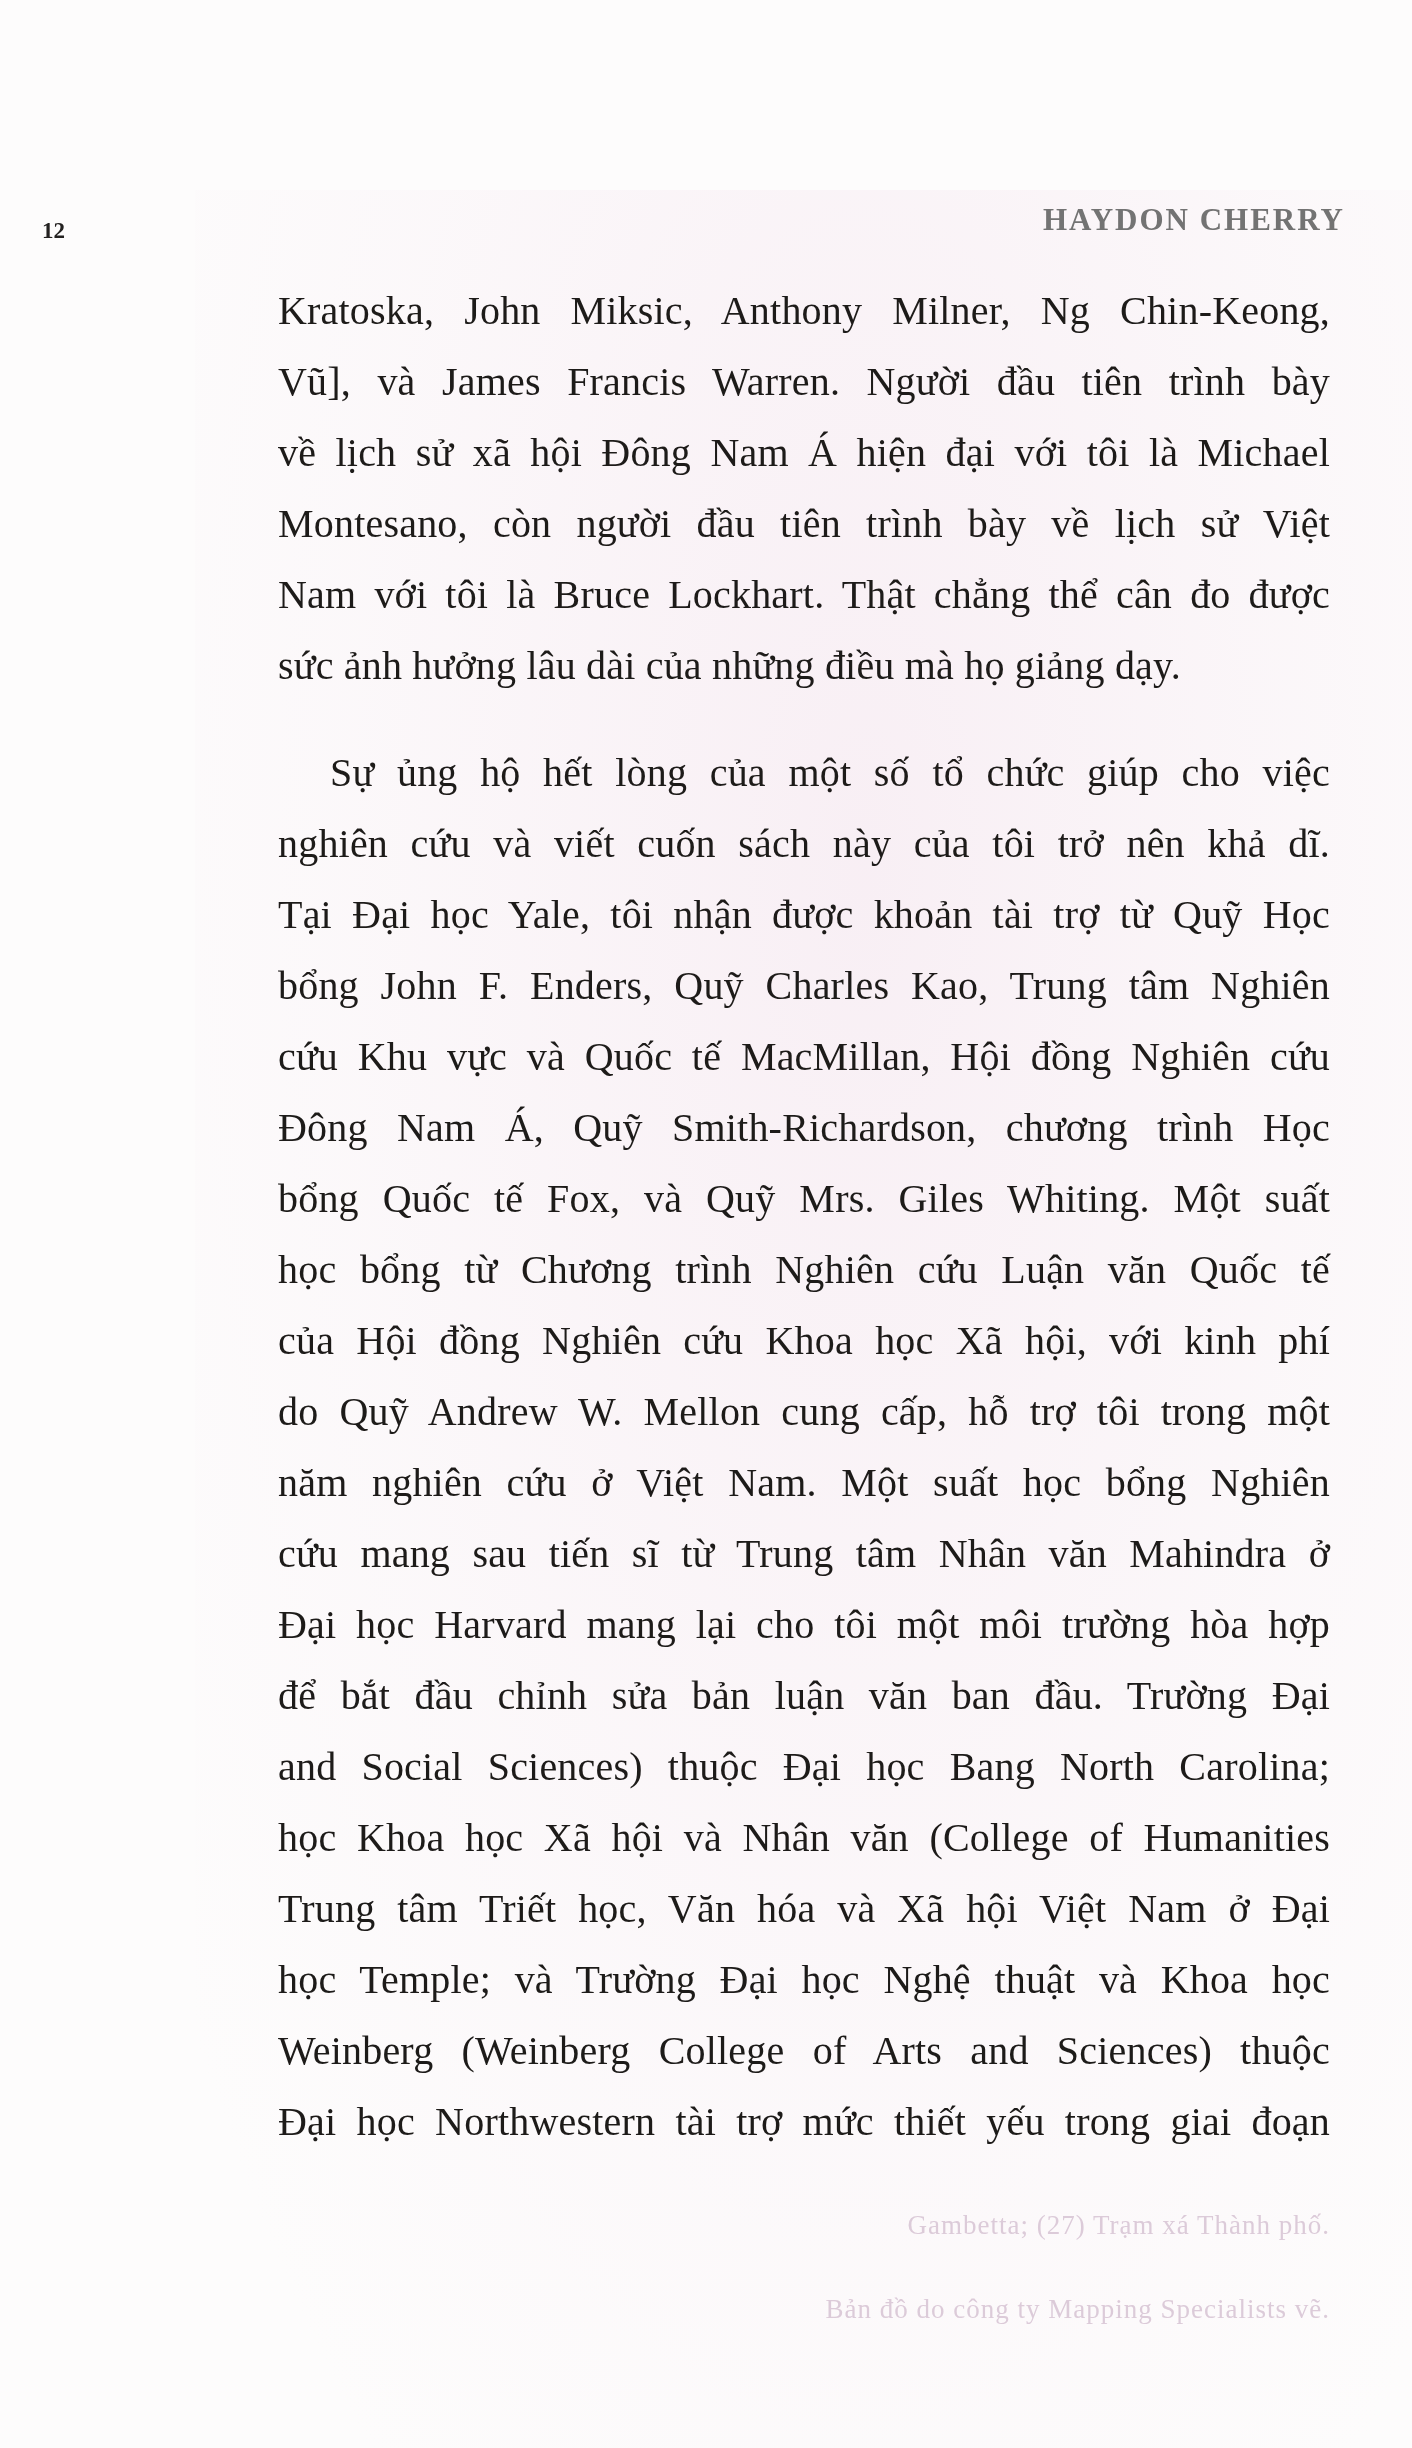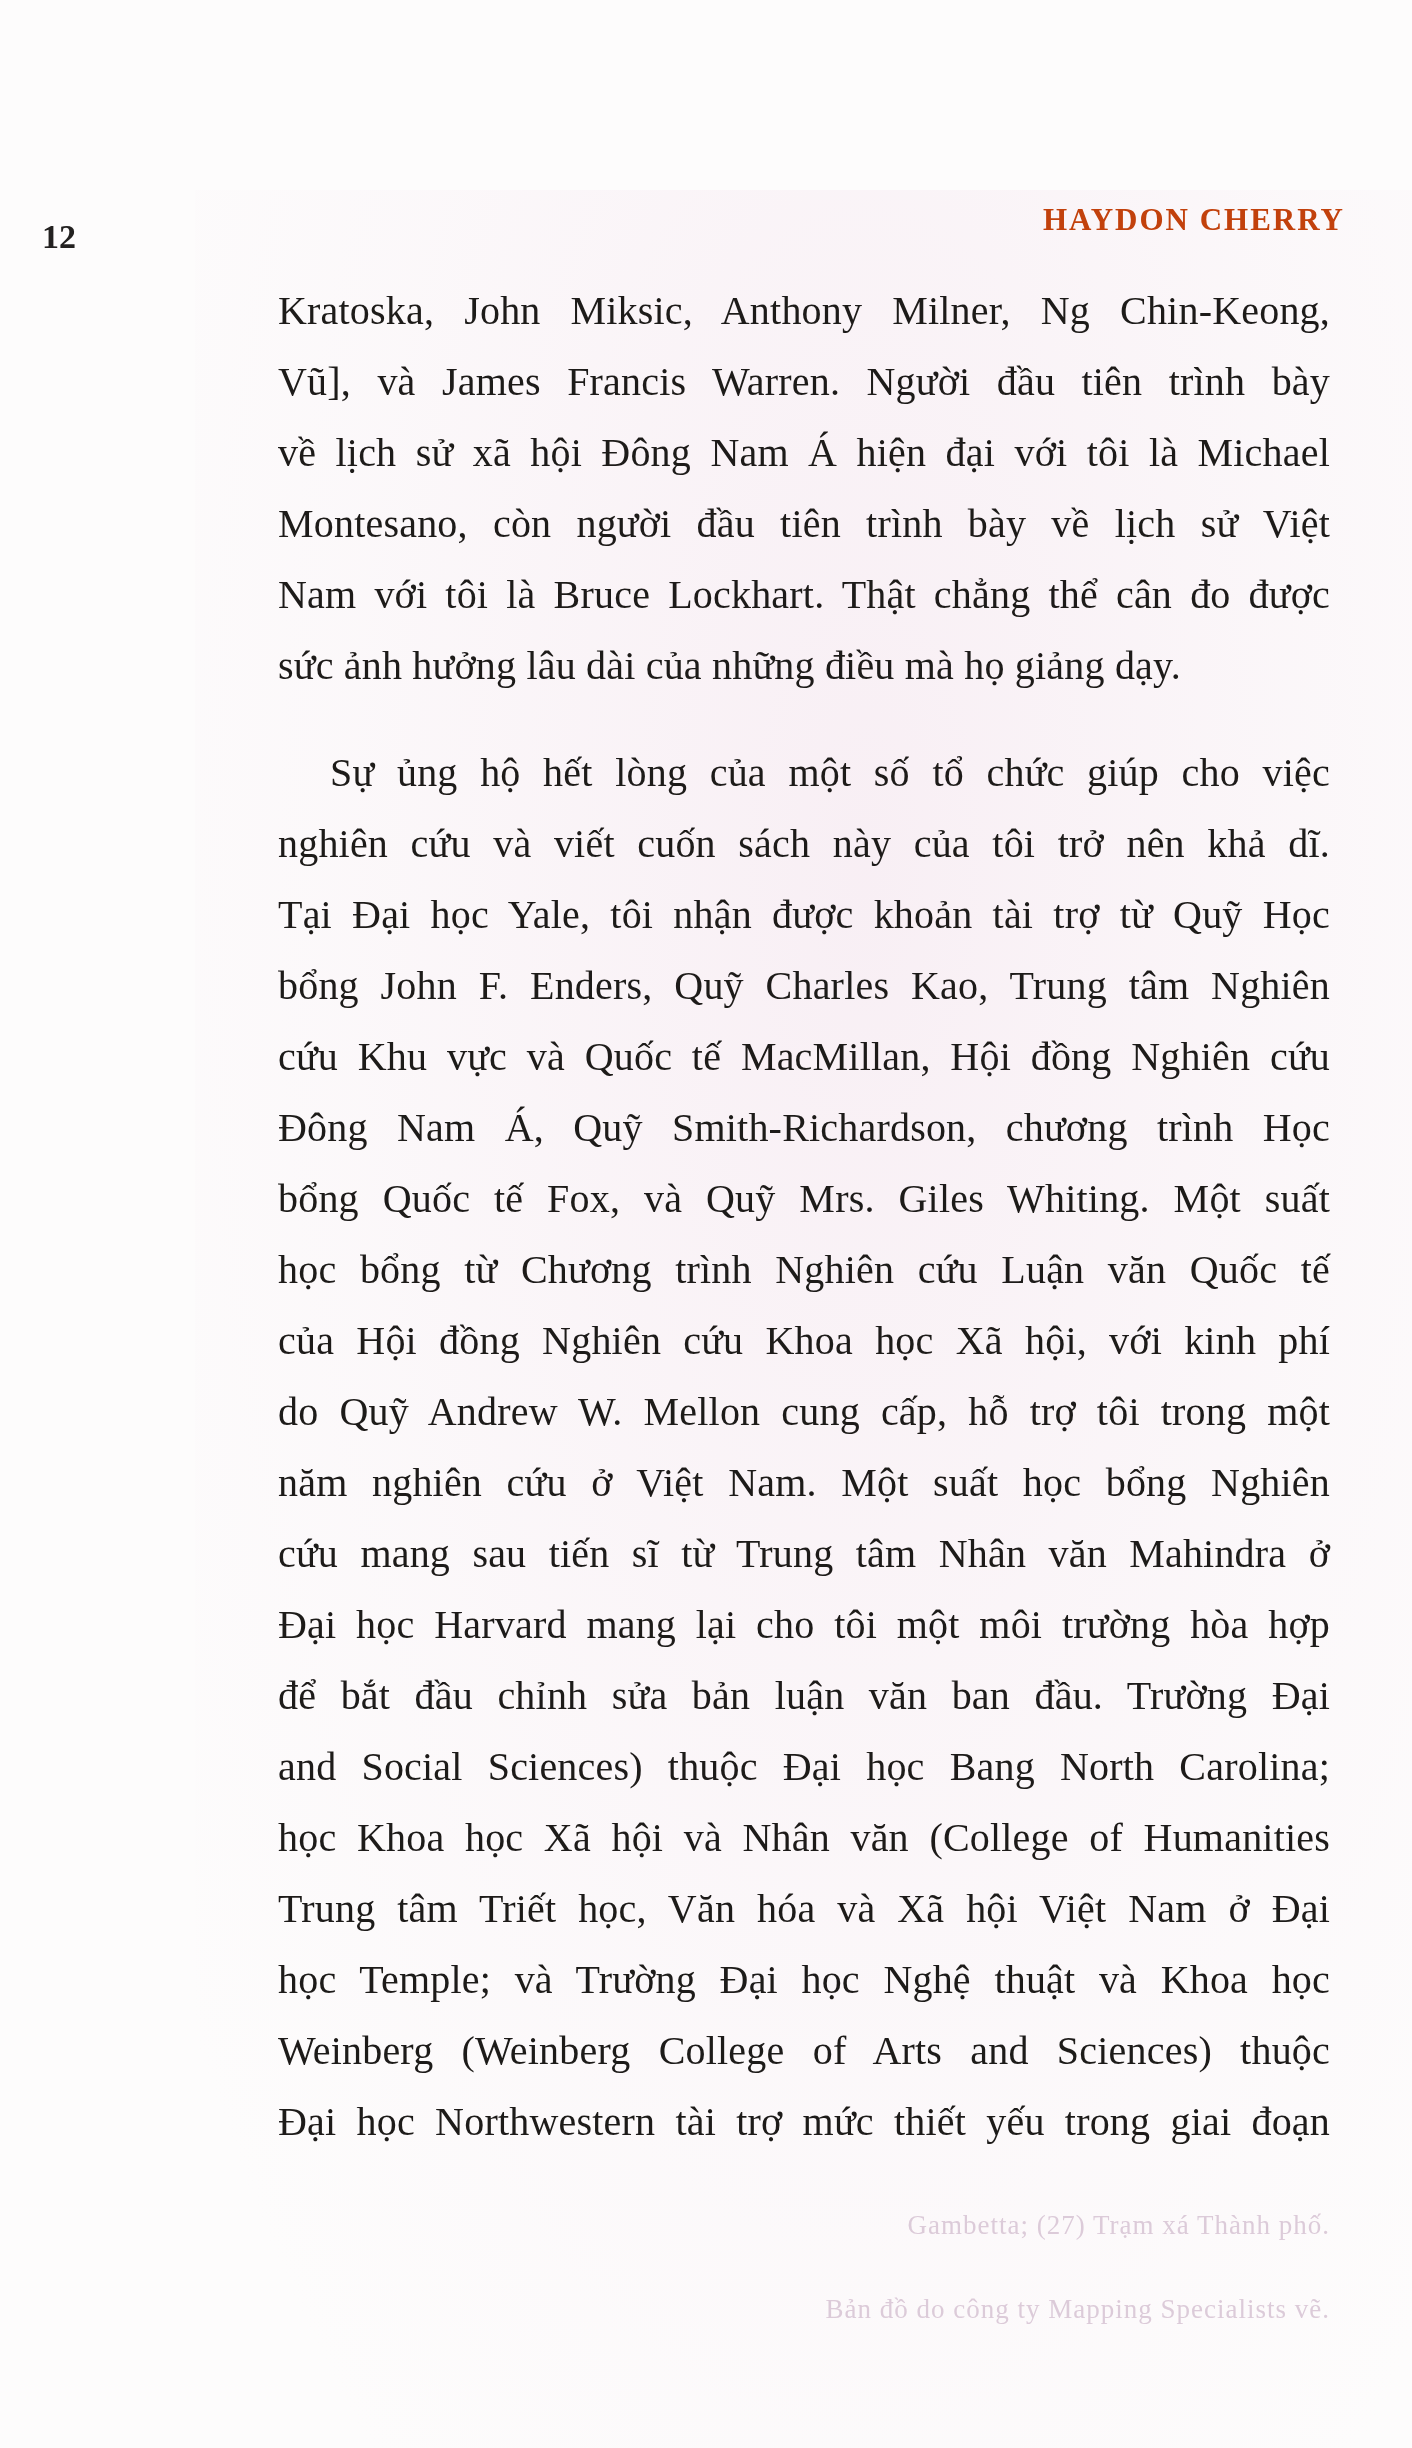--- a/index.html
+++ b/index.html
@@ -19,35 +19,35 @@
     background: radial-gradient(ellipse at 55% 30%,
                 rgba(244,228,238,0.55) 0%,
                 rgba(249,241,246,0.35) 55%,
                 rgba(255,255,255,0) 88%);
     pointer-events: none;
   }
 
   .page-number {
     position: absolute;
     left: 42px; top: 218px;
-    font-size: 34px;
+    font-size: 23px;
     font-weight: bold;
     color: #232120;
   }
 
   .running-header {
     position: absolute;
     top: 202px;
     left: 1043px;
     width: 287px;
     text-align: right;
     font-size: 31px;
     font-weight: bold;
     letter-spacing: 2px;
-    color: #c2410c;
+    color: #737373;
     white-space: nowrap;
   }
 
   .body-text {
     position: absolute;
     left: 278px;
     top: 275px;
     width: 1052px;
     font-size: 40px;
     line-height: 71px;

